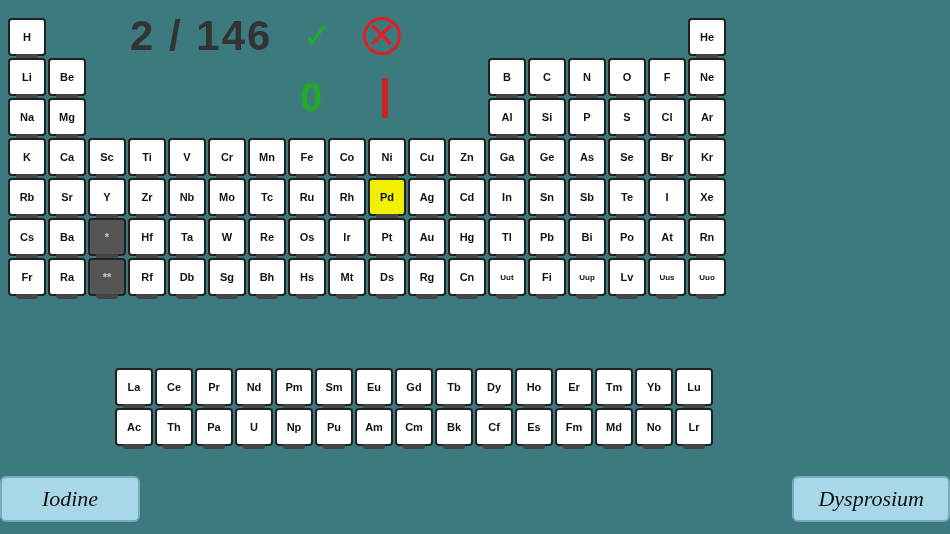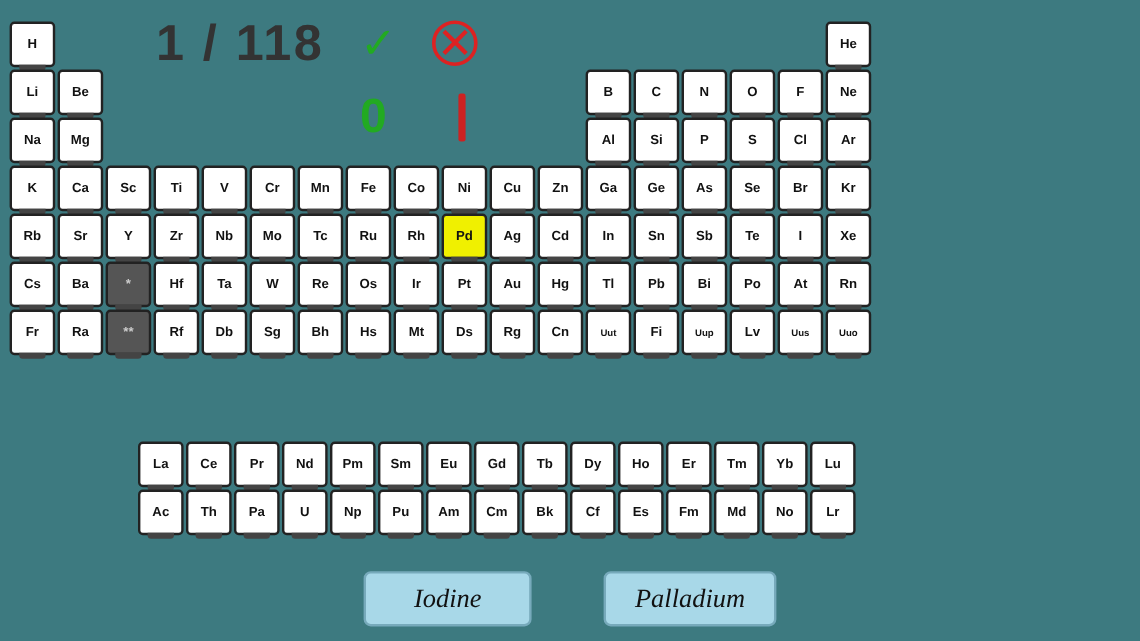--- a/index.html
+++ b/index.html
@@ -51,21 +51,21 @@
       font-size: 40px;
       color: #cc2222;
       font-weight: bold;
     }
     .bottom-labels {
       position: absolute;
       bottom: 12px;
       left: 0;
       right: 0;
       display: flex;
-      justify-content: center;
+      justify-content: space-between;
       gap: 60px;
     }
     .element-label {
       background: #a8d8e8;
       border: 2px solid #7ab;
       border-radius: 6px;
       padding: 8px 24px;
       font-size: 22px;
       font-family: 'Times New Roman', serif;
       font-style: italic;
@@ -73,21 +73,21 @@
       min-width: 140px;
       text-align: center;
     }
   </style>
 </head>
 <body>
 
 <div>
 
   <div class="header-area">
-    <div class="counter">1 / 118</div>
+    <div class="counter">2 / 146</div>
     <div class="check-icon" style="color:#22aa22; font-size:36px;">✓</div>
     <div class="cross-icon" style="color:#dd2222; font-size:36px; border: 3px solid #dd2222; border-radius:50%; width:38px; height:38px; display:flex; align-items:center; justify-content:center;">✕</div>
   </div>
 
   <div class="score-area">
     <div class="score-correct">0</div>
     <div class="score-wrong" style="font-size:40px; color:#cc2222; font-weight:bold; width:6px; height:40px; background:#cc2222; display:inline-block; border-radius:2px;"></div>
   </div>
 
   <div id="main-table" style="position:absolute; top:18px; left:8px;">
@@ -232,15 +232,15 @@
         <div style="display: inline-flex; align-items: center; justify-content: center; width: 38px; height: 38px; background: white; border: 2px solid rgb(34, 34, 34); border-radius: 4px; font-size: 11px; font-weight: bold; color: rgb(17, 17, 17); margin-right: 2px; cursor: pointer; position: relative; flex-shrink: 0;">Es<div style="position: absolute; bottom: -5px; left: 50%; transform: translateX(-50%); width: 22px; height: 5px; background: rgb(68, 68, 68); border-radius: 0px 0px 3px 3px;"></div></div>
         <div style="display: inline-flex; align-items: center; justify-content: center; width: 38px; height: 38px; background: white; border: 2px solid rgb(34, 34, 34); border-radius: 4px; font-size: 11px; font-weight: bold; color: rgb(17, 17, 17); margin-right: 2px; cursor: pointer; position: relative; flex-shrink: 0;">Fm<div style="position: absolute; bottom: -5px; left: 50%; transform: translateX(-50%); width: 22px; height: 5px; background: rgb(68, 68, 68); border-radius: 0px 0px 3px 3px;"></div></div>
         <div style="display: inline-flex; align-items: center; justify-content: center; width: 38px; height: 38px; background: white; border: 2px solid rgb(34, 34, 34); border-radius: 4px; font-size: 11px; font-weight: bold; color: rgb(17, 17, 17); margin-right: 2px; cursor: pointer; position: relative; flex-shrink: 0;">Md<div style="position: absolute; bottom: -5px; left: 50%; transform: translateX(-50%); width: 22px; height: 5px; background: rgb(68, 68, 68); border-radius: 0px 0px 3px 3px;"></div></div>
         <div style="display: inline-flex; align-items: center; justify-content: center; width: 38px; height: 38px; background: white; border: 2px solid rgb(34, 34, 34); border-radius: 4px; font-size: 11px; font-weight: bold; color: rgb(17, 17, 17); margin-right: 2px; cursor: pointer; position: relative; flex-shrink: 0;">No<div style="position: absolute; bottom: -5px; left: 50%; transform: translateX(-50%); width: 22px; height: 5px; background: rgb(68, 68, 68); border-radius: 0px 0px 3px 3px;"></div></div>
         <div style="display: inline-flex; align-items: center; justify-content: center; width: 38px; height: 38px; background: white; border: 2px solid rgb(34, 34, 34); border-radius: 4px; font-size: 11px; font-weight: bold; color: rgb(17, 17, 17); margin-right: 2px; cursor: pointer; position: relative; flex-shrink: 0;">Lr<div style="position: absolute; bottom: -5px; left: 50%; transform: translateX(-50%); width: 22px; height: 5px; background: rgb(68, 68, 68); border-radius: 0px 0px 3px 3px;"></div></div>
       </div>
     </div>
 
   <div class="bottom-labels">
     <div class="element-label">Iodine</div>
-    <div class="element-label">Palladium</div>
+    <div class="element-label">Dysprosium</div>
   </div>
 </div>
 
 </body></html>

